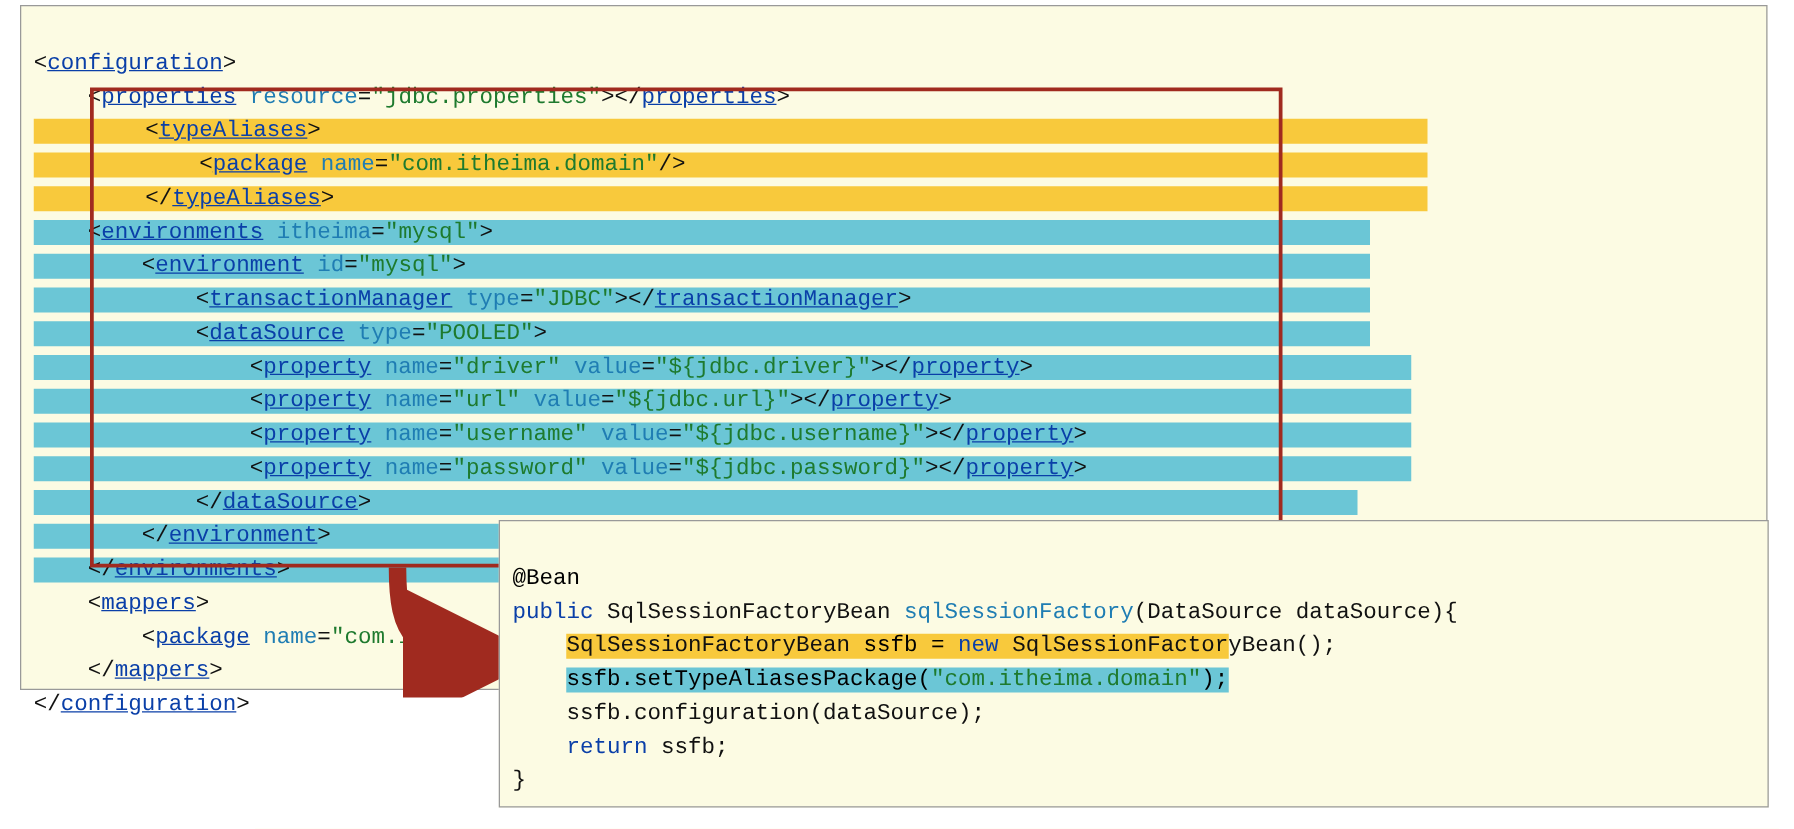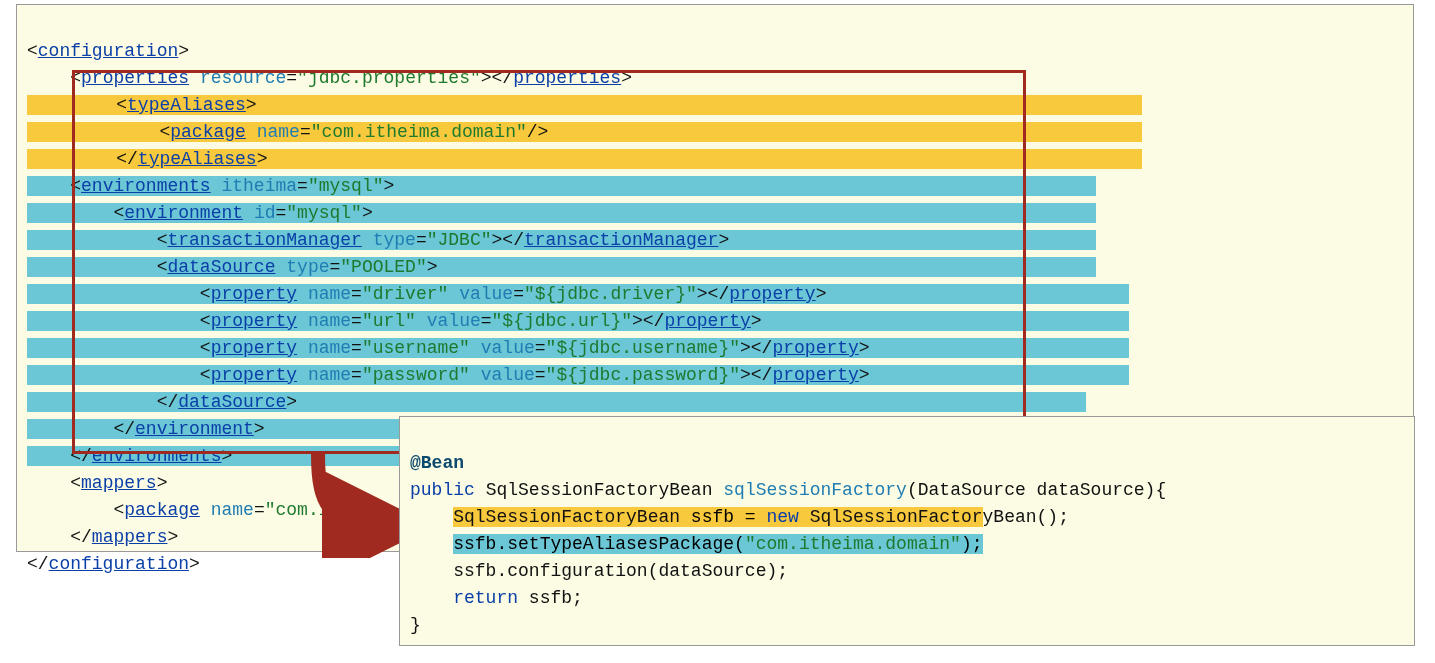--- a/index.html
+++ b/index.html
@@ -48,21 +48,21 @@
   .hl-yellow { background: #f8c93c; padding-left: 46px; }
   .hl-blue   { background: #6bc6d6; }
   .hl-yellow2 { background: #f8c93c; text-align: center; }
   .hl-blue2   { background: #6bc6d6; }
   .tag   { color: #0a3fa8; text-decoration: underline; }
   .attr  { color: #1f7db3; }
   .val   { color: #1e7a2e; }
   .kw    { color: #0a3fa8; }
   .type  { color: #111; }
   .mname { color: #1f7db3; }
-  .ann   { color: #0c4a6e; font-weight: bold; }
+  .ann   { color: #000000; }
   .str   { color: #1e7a2e; }
   .punct { color: #111; }
   .arrow {
     position: absolute;
     left: 300px;
     top: 448px;
     z-index: 4;
     pointer-events: none;
   }
 </style>

